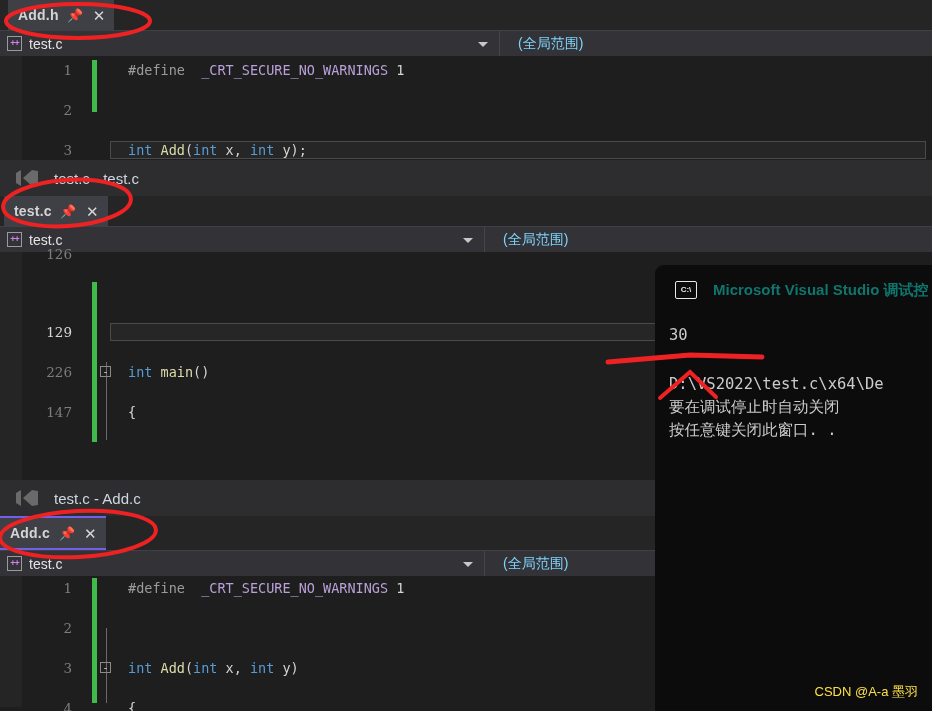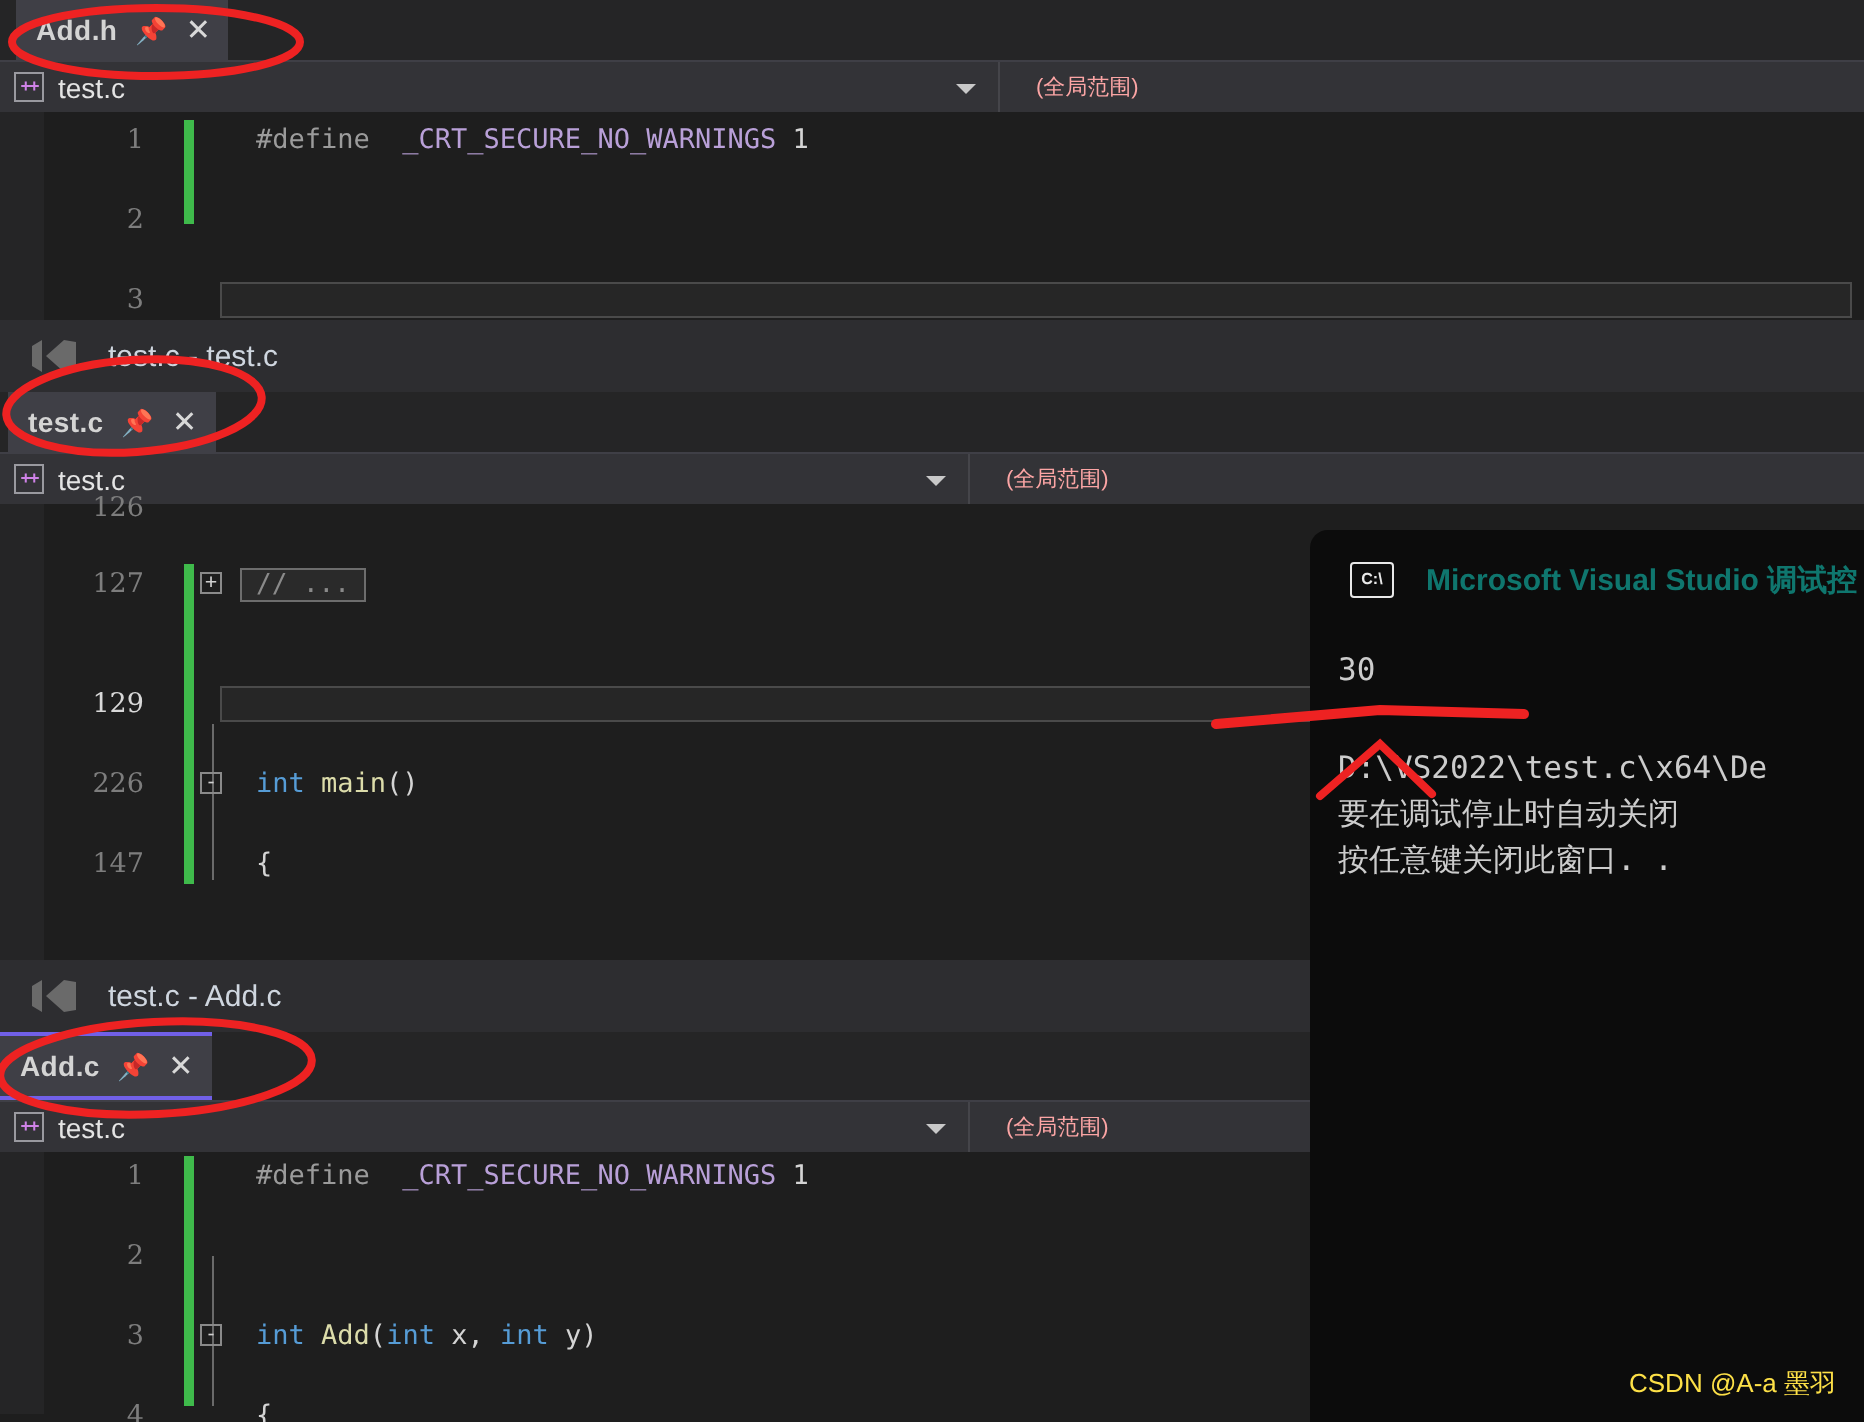--- a/index.html
+++ b/index.html
@@ -27,21 +27,21 @@
   
   .navbar { position:relative; height:26px; background:#333337; display:flex; align-items:center; border-top:1px solid #3f3f46; }
   .nav-combo { position:relative; width:500px; height:26px; display:flex; align-items:center;
                gap:7px; padding-left:7px; border-right:1px solid #45454a; }
   .cpp-icon { width:15px; height:15px; border:1px solid #9a9aa0; display:flex; align-items:center;
               justify-content:center; flex:0 0 auto; }
   .cpp-icon span { color:#cf82e8; font-size:9px; font-weight:bold; line-height:1; letter-spacing:-1px; }
   .nav-combo-text { color:#e4e4e4; font-size:14px; }
   .caret { position:absolute; right:11px; top:50%; margin-top:-2px; width:0; height:0;
            border-left:5px solid transparent; border-right:5px solid transparent; border-top:5px solid #c8c8c8; }
-  .nav-scope { color:#fca5a5; font-size:11px; padding-left:18px; }
+  .nav-scope { color:#7dd3fc; font-size:14px; padding-left:18px; }
 
   
   .code { position:relative; background:#1e1e1e; }
   .gutter-bg { position:absolute; left:0; top:0; bottom:0; width:22px; background:#252526; }
   .codeline { position:relative; height:20px; display:flex; align-items:center; white-space:pre;
               font-family:"DejaVu Sans Mono", monospace; font-size:13.5px; }
   .ln { position:absolute; left:22px; width:50px; text-align:right; color:#7d7d7d; font-size:13.5px;
         font-family:"DejaVu Serif", serif; }
   .ln.cur { color:#d8d8d8; }
   .changebar { position:absolute; left:92px; top:0; bottom:0; width:5px; background:#3fba4b; }
@@ -111,20 +111,21 @@
       <div class="codeline" style="top:4px;">
         <span class="ln">1</span>
         <span class="txt"><span class="pp">#define  </span><span class="mc">_CRT_SECURE_NO_WARNINGS</span><span class="pl"> 1</span></span>
       </div>
       <div class="codeline" style="top:24px;">
         <span class="ln">2</span>
       </div>
       <div class="codeline" style="top:44px;">
         <span class="ln">3</span>
         <span class="selbox"></span>
+        <span class="txt"><span class="k">int</span><span class="pl"> </span><span class="fn">Add</span><span class="pl">(</span><span class="k">int</span><span class="pl"> x, </span><span class="k">int</span><span class="pl"> y);</span></span>
       </div>
     </div>
   </div>
 
   <div class="panel" style="top:160px; height:320px;">
     <div class="caption">
       <svg class="vslogo" viewBox="0 0 26 20">
         <path d="M2 5 L7 2 L7 18 L2 15 Z M9 10 L18 2 L24 3 L24 17 L18 18 Z" fill="#6a6a6a"></path>
       </svg>
       <span class="caption-title">test.c - test.c</span>
@@ -148,25 +149,20 @@
     </div>
     <div class="code" style="height:228px;">
       <div class="gutter-bg"></div>
       <div class="changebar" style="top:30px; height:160px;"></div>
       <div class="brace" style="top:110px; height:78px;"></div>
       <div class="ind" style="top:128px; height:60px;"></div>
 
       <div class="codeline" style="top:-8px;">
         <span class="ln">126</span>
       </div>
-      <div class="codeline" style="top:10px;">
-        <span class="ln">127</span>
-        <span class="fold" style="left:100px; top:4px;">+</span>
-        <span class="collapsed">// ...</span>
-      </div>
       <div class="codeline" style="top:50px;">
         <span class="ln cur">129</span>
         <span class="selbox"></span>
       </div>
       <div class="codeline" style="top:70px;">
         <span class="ln">226</span>
         <span class="fold" style="left:100px; top:4px;">-</span>
         <span class="txt"><span class="k">int</span><span class="pl"> </span><span class="fn">main</span><span class="pl">()</span></span>
       </div>
       <div class="codeline" style="top:90px;">

